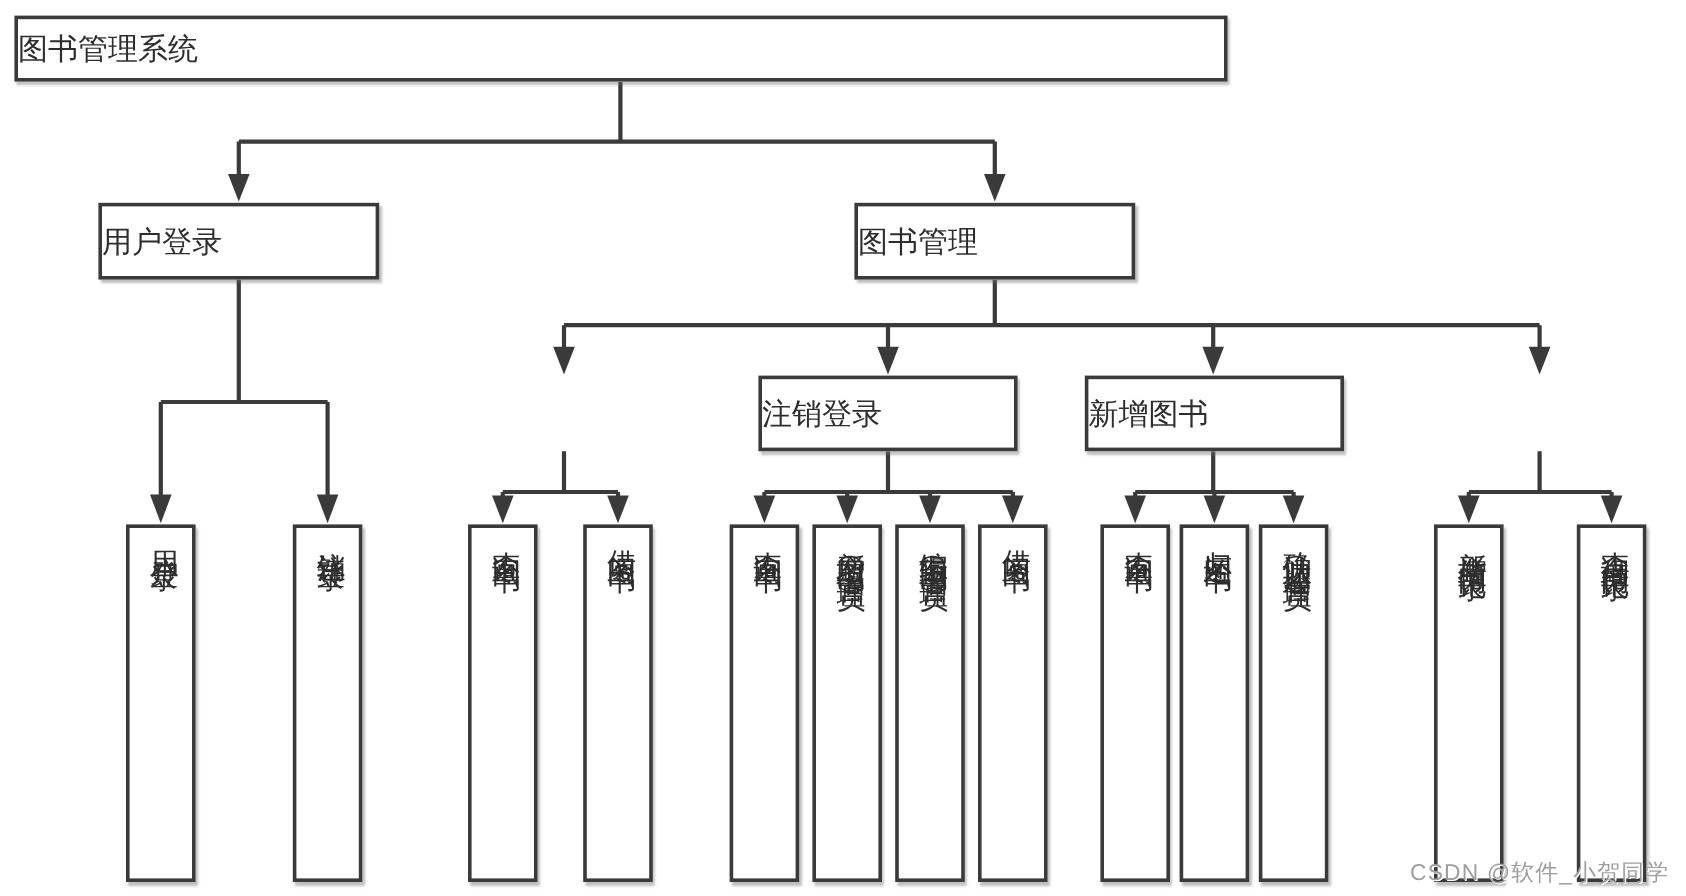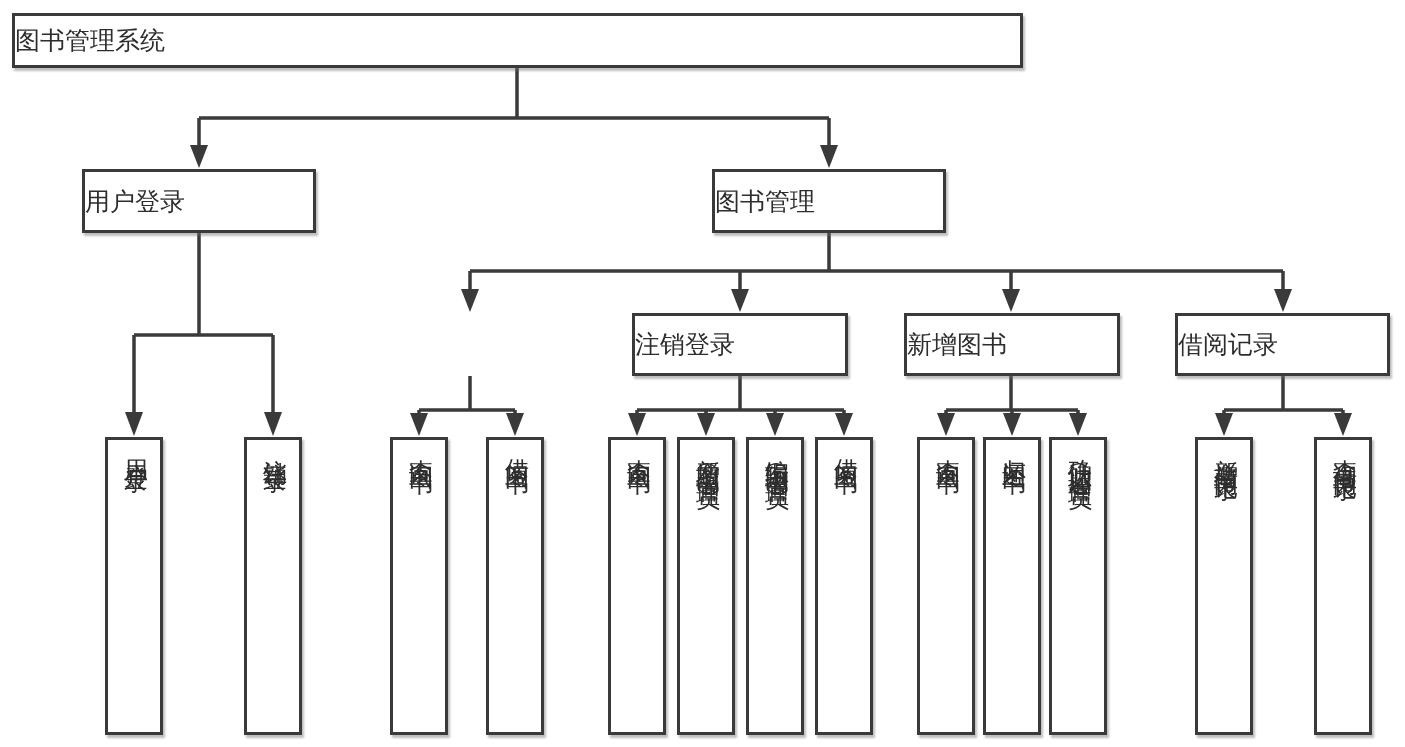--- a/index.html
+++ b/index.html
@@ -114,23 +114,20 @@
   <div class="node" style="left:712px; top:169px; width:234px; height:64px;">
     <span>图书管理</span>
   </div>
 
   <div class="node" style="left:632px; top:313px; width:216px; height:63px;">
     <span>注销登录</span>
   </div>
   <div class="node" style="left:904px; top:313px; width:216px; height:63px;">
     <span>新增图书</span>
   </div>
-  <div class="node" style="left:1175px; top:313px; width:215px; height:63px;">
-    <span>借阅记录</span>
-  </div>
 
   <div class="node leaf" style="left:105px; top:437px; width:58px; height:298px;">
     <span>用户登录</span>
   </div>
   <div class="node leaf" style="left:244px; top:437px; width:58px; height:298px;">
     <span>注销登录</span>
   </div>
 
   <div class="node leaf" style="left:390px; top:437px; width:58px; height:298px;">
     <span>查询图书</span>
@@ -162,14 +159,15 @@
     <span>确认归还（管理员）</span>
   </div>
 
   <div class="node leaf" style="left:1195px; top:437px; width:58px; height:298px;">
     <span>新增借阅记录</span>
   </div>
   <div class="node leaf" style="left:1314px; top:437px; width:58px; height:298px;">
     <span>查询借阅记录</span>
   </div>
 
+  <div class="watermark">CSDN @软件_小贺同学</div>
 
 </div>
 
 </body></html>

